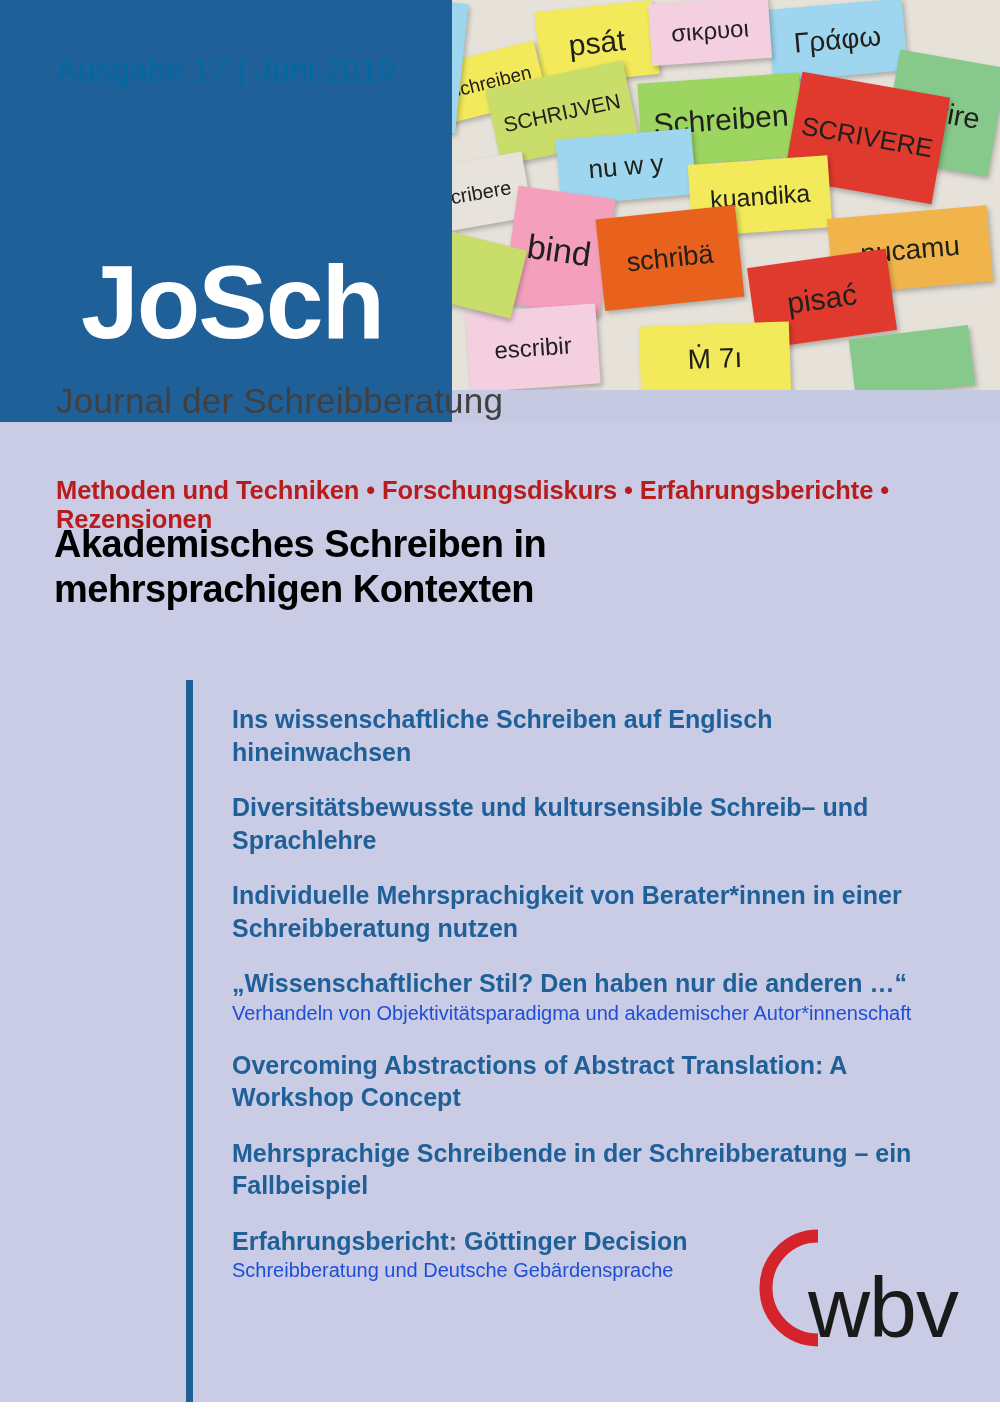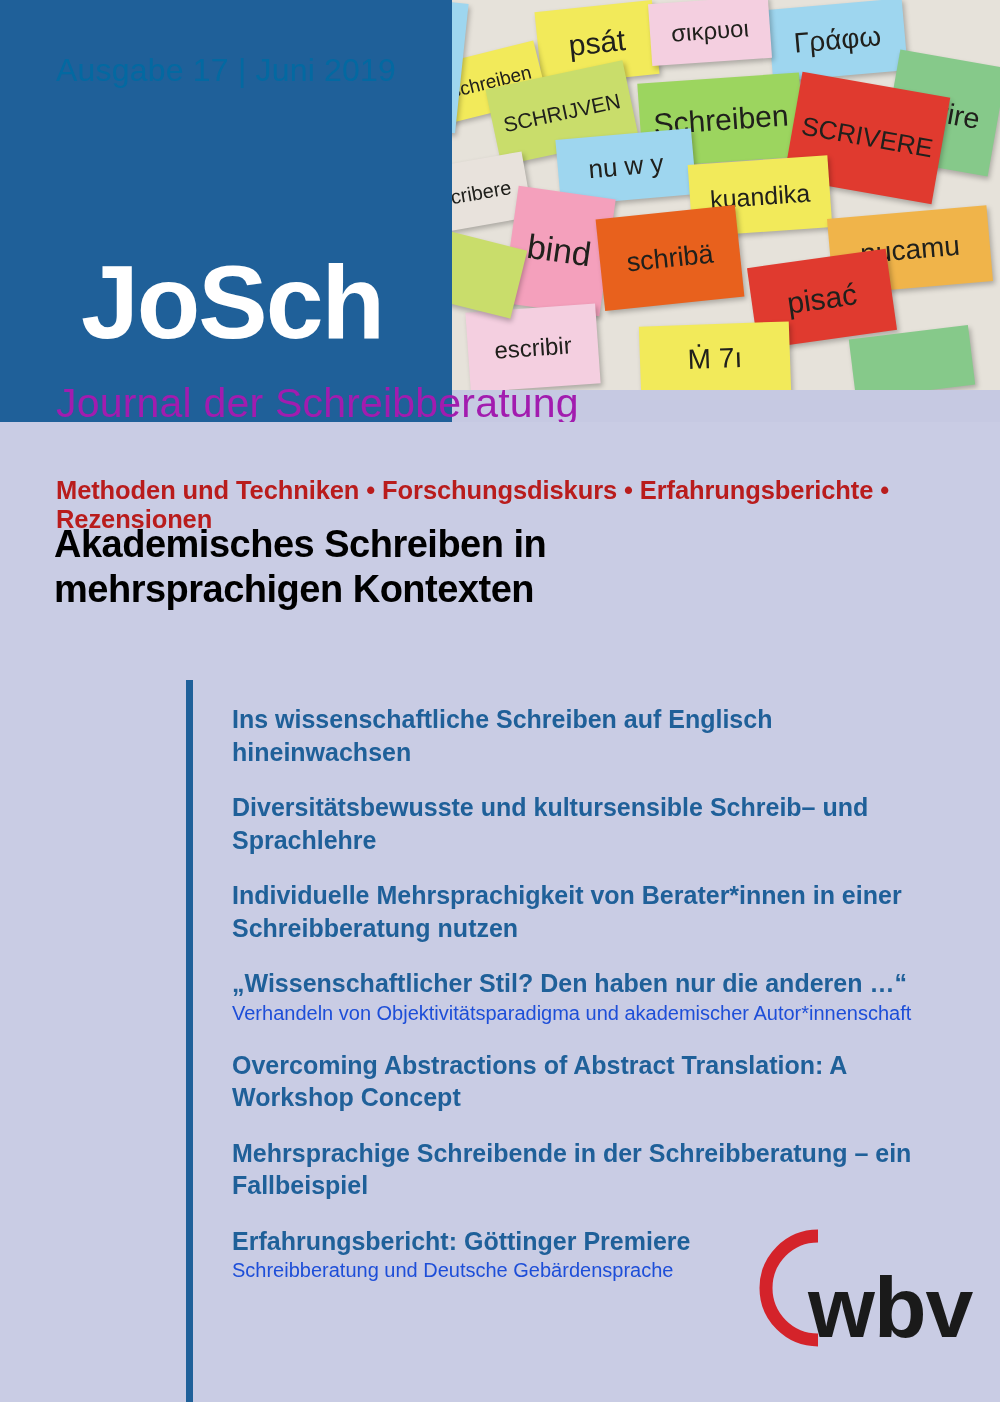--- a/index.html
+++ b/index.html
@@ -75,22 +75,22 @@
     font-size: 104px;
     font-weight: bold;
     letter-spacing: -2px;
     line-height: 1;
     margin-left: 29px;
   }
   .josch-sub {
     position: absolute;
     left: 56px;
     top: 383px;
-    color: #a21caf;
-    font-size: 41px;
+    color: #404040;
+    font-size: 35px;
     letter-spacing: 0.2px;
     line-height: 1;
   }
   .masthead-ext {
     position: absolute;
     left: 0;
     top: 390px;
     width: 452px;
     height: 32px;
     background: #1f6099;
@@ -163,21 +163,21 @@
     left: 748px;
     top: 1222px;
     width: 200px;
     height: 145px;
   }
   .wbv-text {
     position: absolute;
     left: 60px;
     top: 42px;
     font-size: 86px;
-    font-weight: bold;
+    font-weight: normal;
     color: #1a1a1a;
     letter-spacing: -1px;
     line-height: 1;
     text-align: right;
   }
   .bottom-strip {
     position: absolute;
     left: 0;
     top: 1402px;
     width: 1000px;
@@ -242,21 +242,21 @@
           <div class="toc-main">„Wissenschaftlicher Stil? Den haben nur die anderen …“</div>
           <div class="toc-sub">Verhandeln von Objektivitätsparadigma und akademischer Autor*innenschaft</div>
         </div>
         <div class="toc-item">
           <div class="toc-main">Overcoming Abstractions of Abstract Translation: A Workshop Concept</div>
         </div>
         <div class="toc-item">
           <div class="toc-main">Mehrsprachige Schreibende in der Schreibberatung – ein Fallbeispiel</div>
         </div>
         <div class="toc-item">
-          <div class="toc-main">Erfahrungsbericht: Göttinger Premiere</div>
+          <div class="toc-main">Erfahrungsbericht: Göttinger Decision</div>
           <div class="toc-sub">Schreibberatung und Deutsche Gebärdensprache</div>
         </div>
       </div>
   </div>
 
   <div class="wbv">
     <svg width="200" height="145" viewBox="0 0 200 145">
       <path d="M 70 14 A 52 52 0 1 0 70 118" fill="none" stroke="#d4232a" stroke-width="13"></path>
     </svg>
     <div class="wbv-text">wbv</div>

